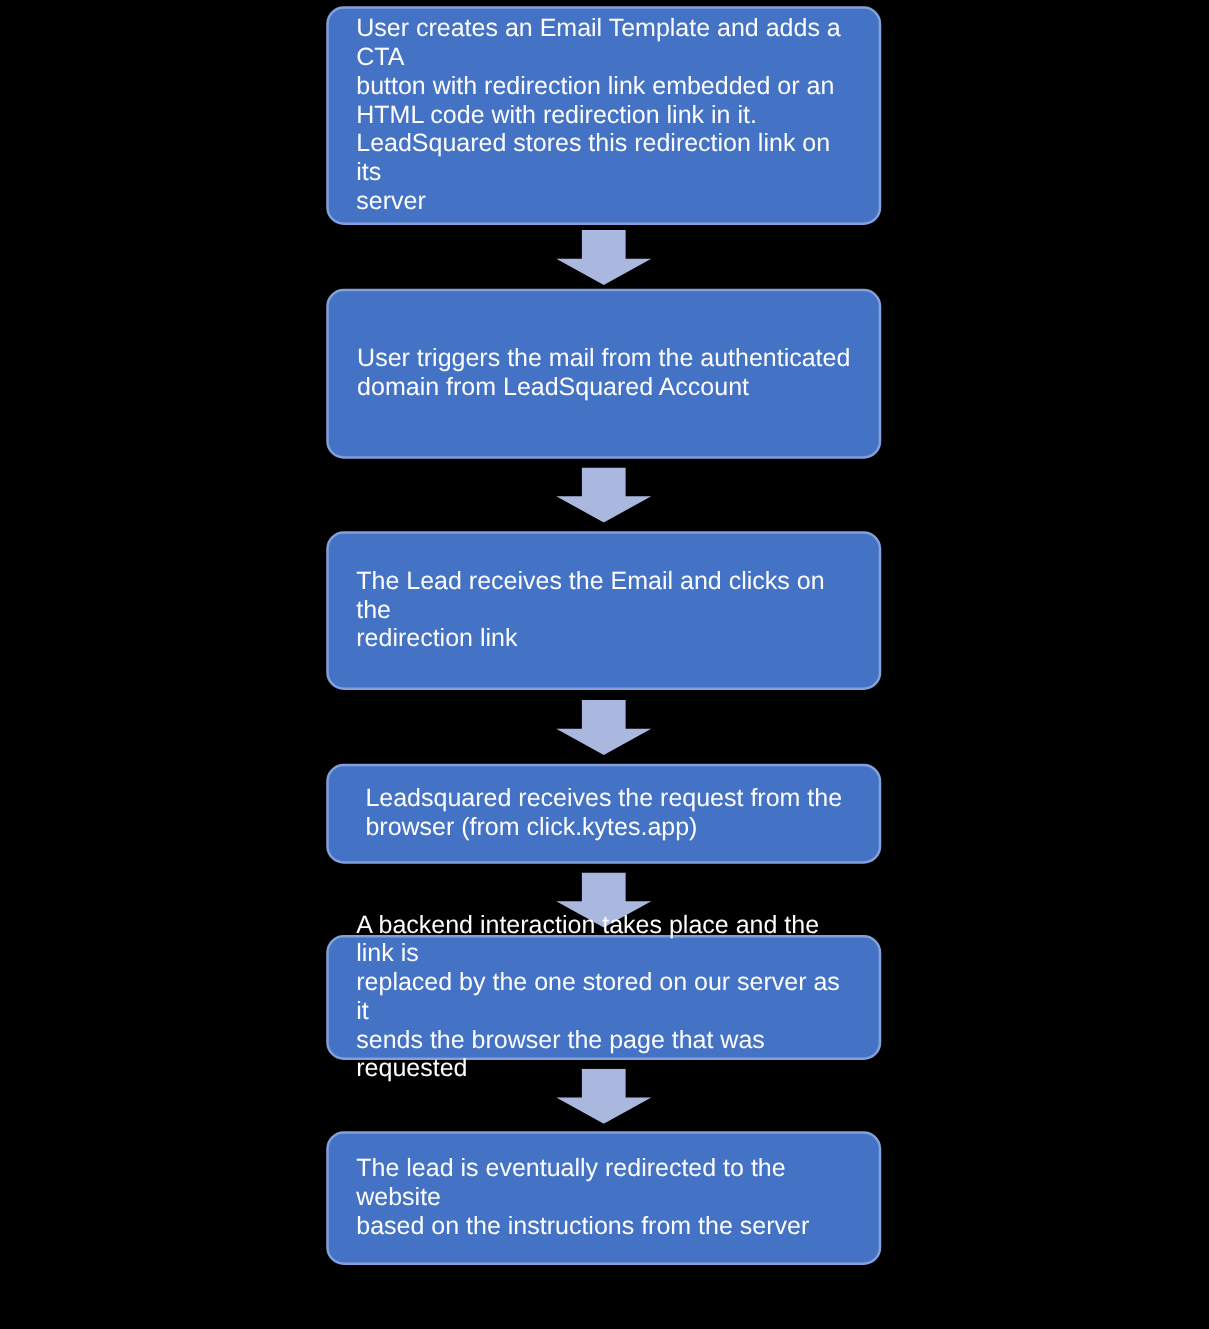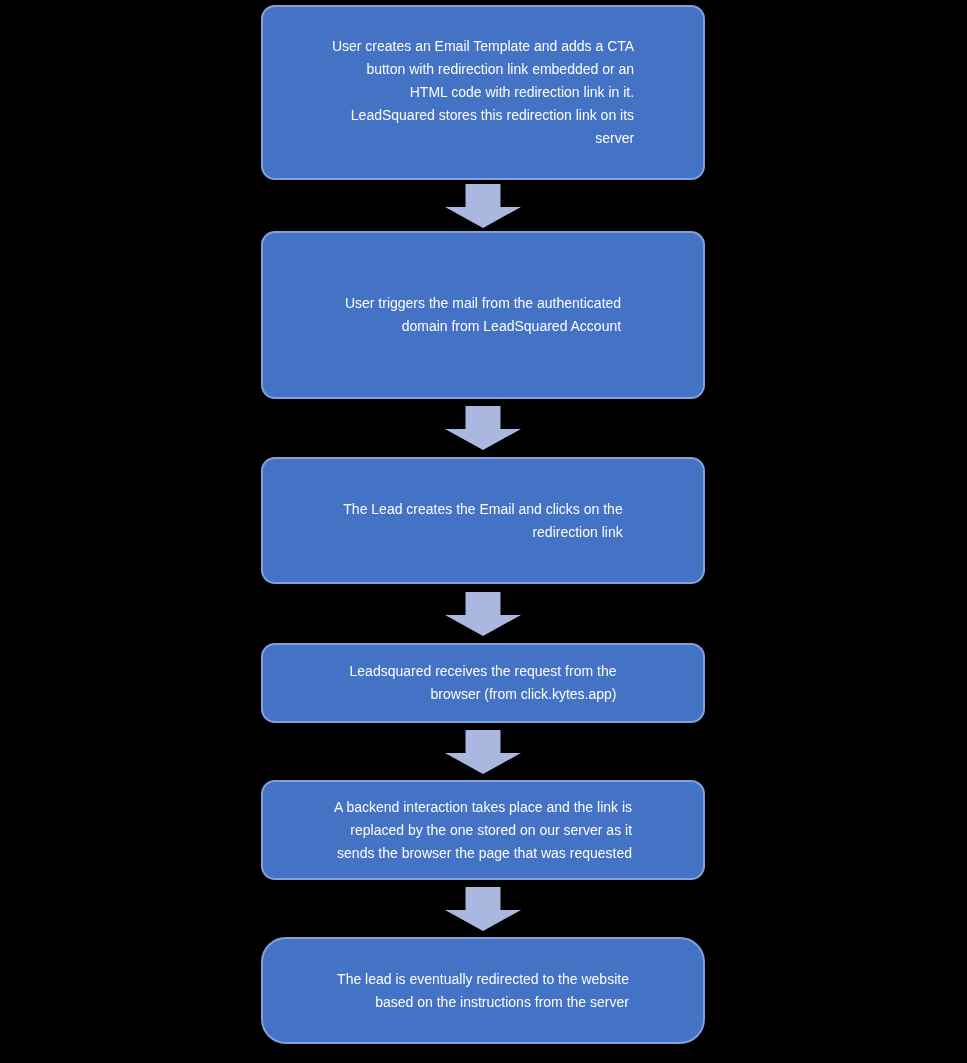--- a/index.html
+++ b/index.html
@@ -30,31 +30,31 @@
     background: var(--box-fill, #4472C4);
     border: 2px solid var(--box-border, #84A0DB);
     border-radius: 14px;
     display: flex;
     align-items: center;
     justify-content: center;
     padding: 8px 22px;
   }
   .box-text {
     color: var(--text-color, #FDFDFE);
-    font-size: 14px;
+    font-size: 20px;
     line-height: 23px;
-    text-align: right;
+    text-align: left;
     white-space: pre-line;
   }
   .box-h1 { height: 175px; }
-  .box-h2 { height: 168px; }
+  .box-h2 { height: 136px; }
   .box-h3 { height: 127px; }
   .box-h4 { height: 80px; }
   .box-h5 { height: 100px; }
-  .box-h6 { height: 107px; border-radius: 25px; }
+  .box-h6 { height: 107px; }
   .arrow-wrap {
     display: flex;
     align-items: center;
     justify-content: center;
   }
   .gap-1 { height: 51px; }
   .gap-2 { height: 58px; }
   .gap-3 { height: 59px; }
   .gap-4 { height: 57px; }
   .gap-5 { height: 57px; }
@@ -87,21 +87,21 @@
 domain from LeadSquared Account</div>
     </div>
 
     <div class="arrow-wrap gap-2">
       <svg width="76" height="44" viewBox="0 0 76 44">
         <polygon points="20.5,0 55.5,0 55.5,23 76,23 38,44 0,23 20.5,23"></polygon>
       </svg>
     </div>
 
     <div class="flow-box box-h3">
-      <div class="box-text">The Lead creates the Email and clicks on the
+      <div class="box-text">The Lead receives the Email and clicks on the
 redirection link</div>
     </div>
 
     <div class="arrow-wrap gap-3">
       <svg width="76" height="44" viewBox="0 0 76 44">
         <polygon points="20.5,0 55.5,0 55.5,23 76,23 38,44 0,23 20.5,23"></polygon>
       </svg>
     </div>
 
     <div class="flow-box box-h4">

